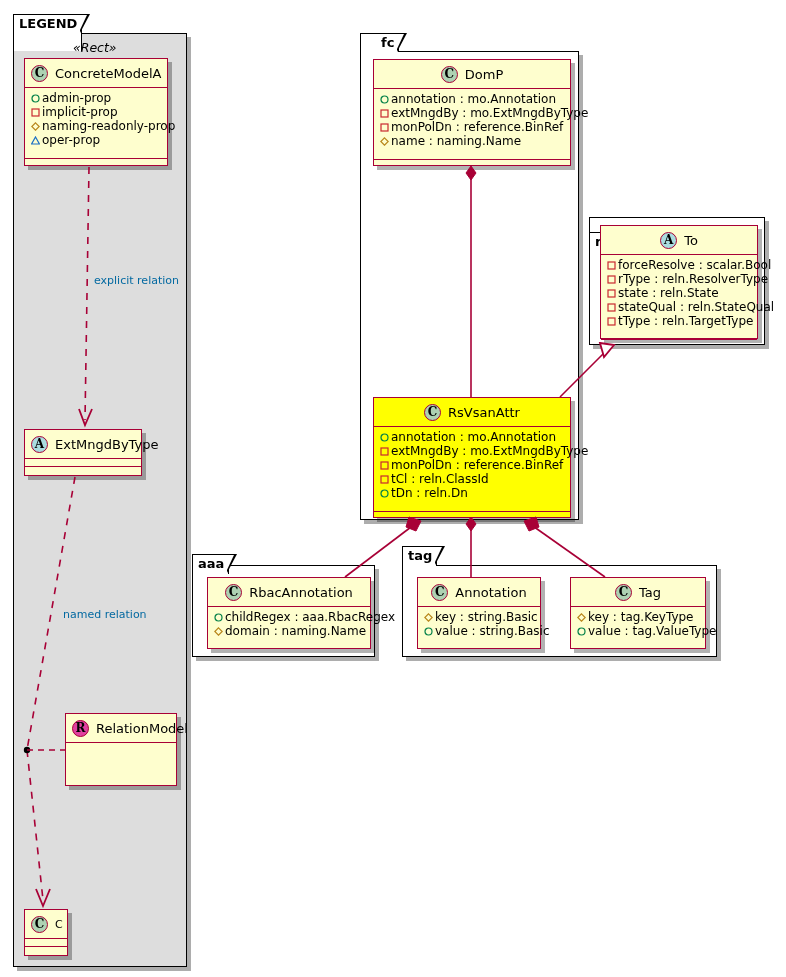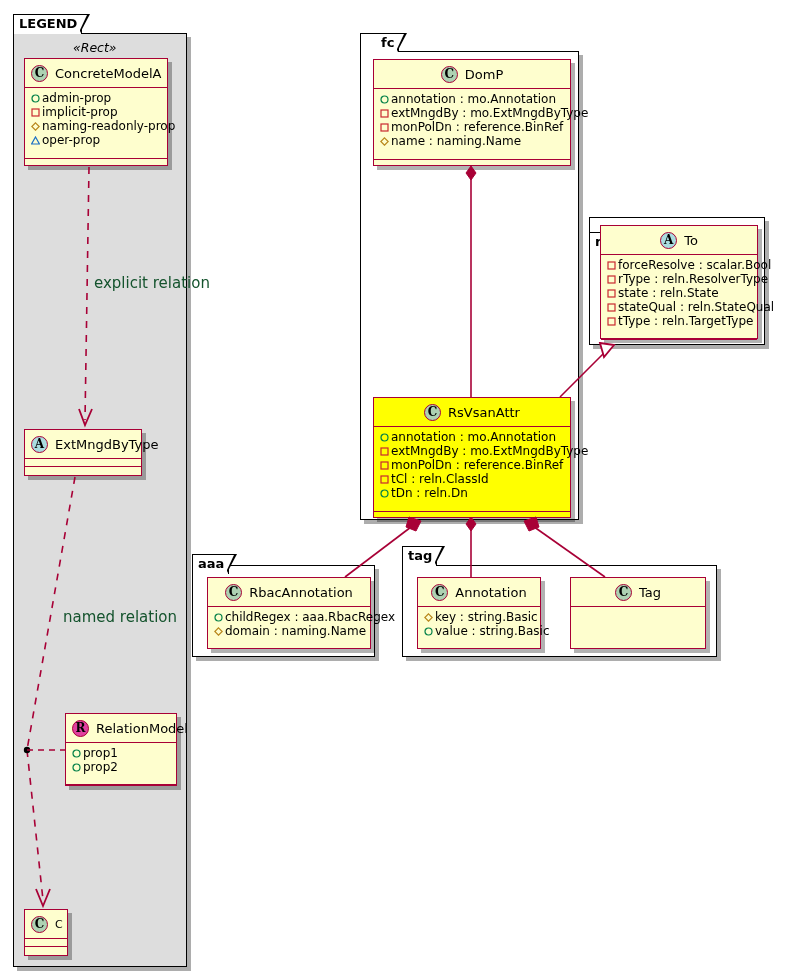--- a/index.html
+++ b/index.html
@@ -148,34 +148,34 @@
   
   svg.edges {
     position: absolute;
     left: 0; top: 0;
     width: 786px; height: 977px;
     z-index: 5;
     pointer-events: none;
   }
   .edge-label {
     position: absolute;
-    font-size: 15px;
-    color: #14532d;
+    font-size: 11px;
+    color: #0369a1;
     white-space: nowrap;
     z-index: 6;
   }
 </style>
 </head>
 <body>
 
 <div id="canvas">
 
   <div class="pkg-shadow" style="left:17px; top:37px; width:174px; height:934px;"></div>
   <div class="pkg shaded" style="left:13px; top:33px; width:174px; height:934px;"></div>
-  <div class="pkg-tab" style="left:13px; top:14px; height:20px;">
+  <div class="pkg-tab" style="left:13px; top:14px; height:37px;">
     <span>LEGEND</span>
     <span class="slant"></span>
     <span class="slant-in"></span>
   </div>
   <div class="stereo" style="left:73px; top:40px;">«Rect»</div>
 
   <div class="cls-shadow" style="left:28px; top:62px; width:144px; height:108px;"></div>
   <div class="cls" style="left:24px; top:58px; width:144px; height:108px;">
     <div class="cls-title left">
       <span class="badge c">C</span>
@@ -226,38 +226,20 @@
     </div>
     <div class="cls-attrs" style="height:7px; padding:0;"></div>
     <div class="cls-foot"></div>
   </div>
 
   <div class="cls-shadow" style="left:69px; top:717px; width:112px; height:73px;"></div>
   <div class="cls" style="left:65px; top:713px; width:112px; height:73px;">
     <div class="cls-title left">
       <span class="badge r">R</span>
       <span class="cls-name">RelationModel</span>
-    </div>
-    <div class="cls-attrs" style="height:35px;">
-      <div class="attr">
-        <span class="vis">
-            <svg width="9" height="9">
-              <circle cx="4.5" cy="4.5" r="3.5" fill="none" stroke="#038048" stroke-width="1.2"></circle>
-            </svg>
-          </span>
-        <span>prop1</span>
-      </div>
-      <div class="attr">
-        <span class="vis">
-            <svg width="9" height="9">
-              <circle cx="4.5" cy="4.5" r="3.5" fill="none" stroke="#038048" stroke-width="1.2"></circle>
-            </svg>
-          </span>
-        <span>prop2</span>
-      </div>
     </div>
     <div class="cls-foot"></div>
   </div>
 
   <div class="cls-shadow" style="left:28px; top:913px; width:44px; height:47px;"></div>
   <div class="cls" style="left:24px; top:909px; width:44px; height:47px;">
     <div class="cls-title left">
       <span class="badge c">C</span>
       <span class="cls-name" style="font-size:11px;">C</span>
     </div>
@@ -494,20 +476,38 @@
       </div>
     </div>
     <div class="cls-foot"></div>
   </div>
 
   <div class="cls-shadow" style="left:574px; top:581px; width:136px; height:72px;"></div>
   <div class="cls" style="left:570px; top:577px; width:136px; height:72px;">
     <div class="cls-title">
       <span class="badge c">C</span>
       <span class="cls-name">Tag</span>
+    </div>
+    <div class="cls-attrs" style="height:35px;">
+      <div class="attr">
+        <span class="vis">
+            <svg width="9" height="9">
+              <polygon points="4.5,0.8 8.2,4.5 4.5,8.2 0.8,4.5" fill="none" stroke="#B8861B" stroke-width="1.2"></polygon>
+            </svg>
+          </span>
+        <span>key : tag.KeyType</span>
+      </div>
+      <div class="attr">
+        <span class="vis">
+            <svg width="9" height="9">
+              <circle cx="4.5" cy="4.5" r="3.5" fill="none" stroke="#038048" stroke-width="1.2"></circle>
+            </svg>
+          </span>
+        <span>value : tag.ValueType</span>
+      </div>
     </div>
     <div class="cls-foot"></div>
   </div>
 
   <svg class="edges" viewBox="0 0 786 977">
 
      AbstractModelB (dashed, open arrow) --&gt;
     <line x1="89" y1="167" x2="85" y2="420" stroke="#A80036" stroke-width="1.6" stroke-dasharray="7,7"></line>
     <polyline points="79,409 85,425 92,409" fill="none" stroke="#A80036" stroke-width="1.8"></polyline>
 

